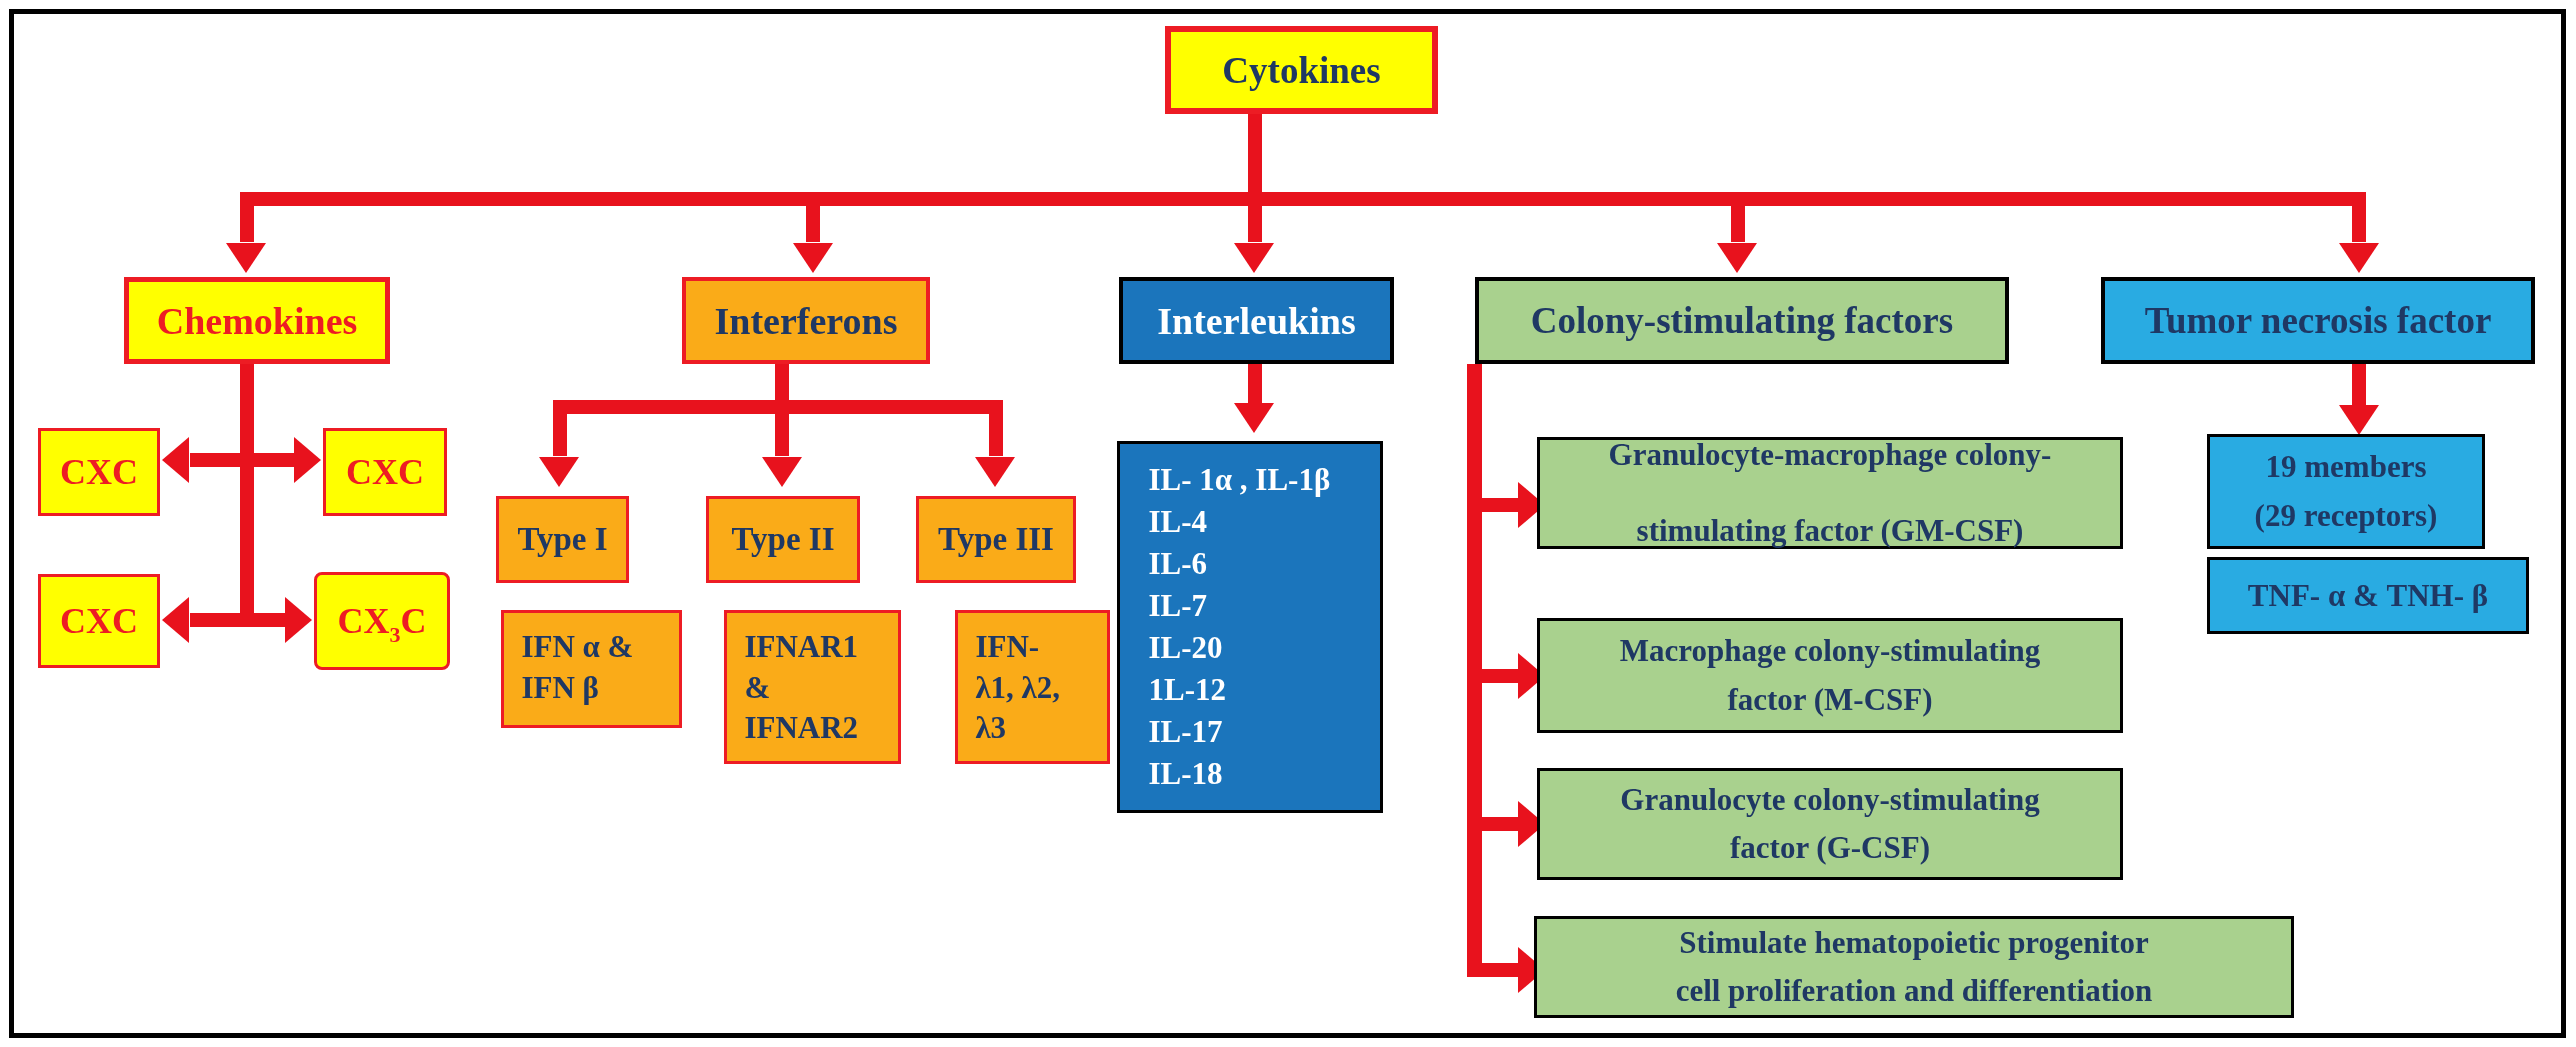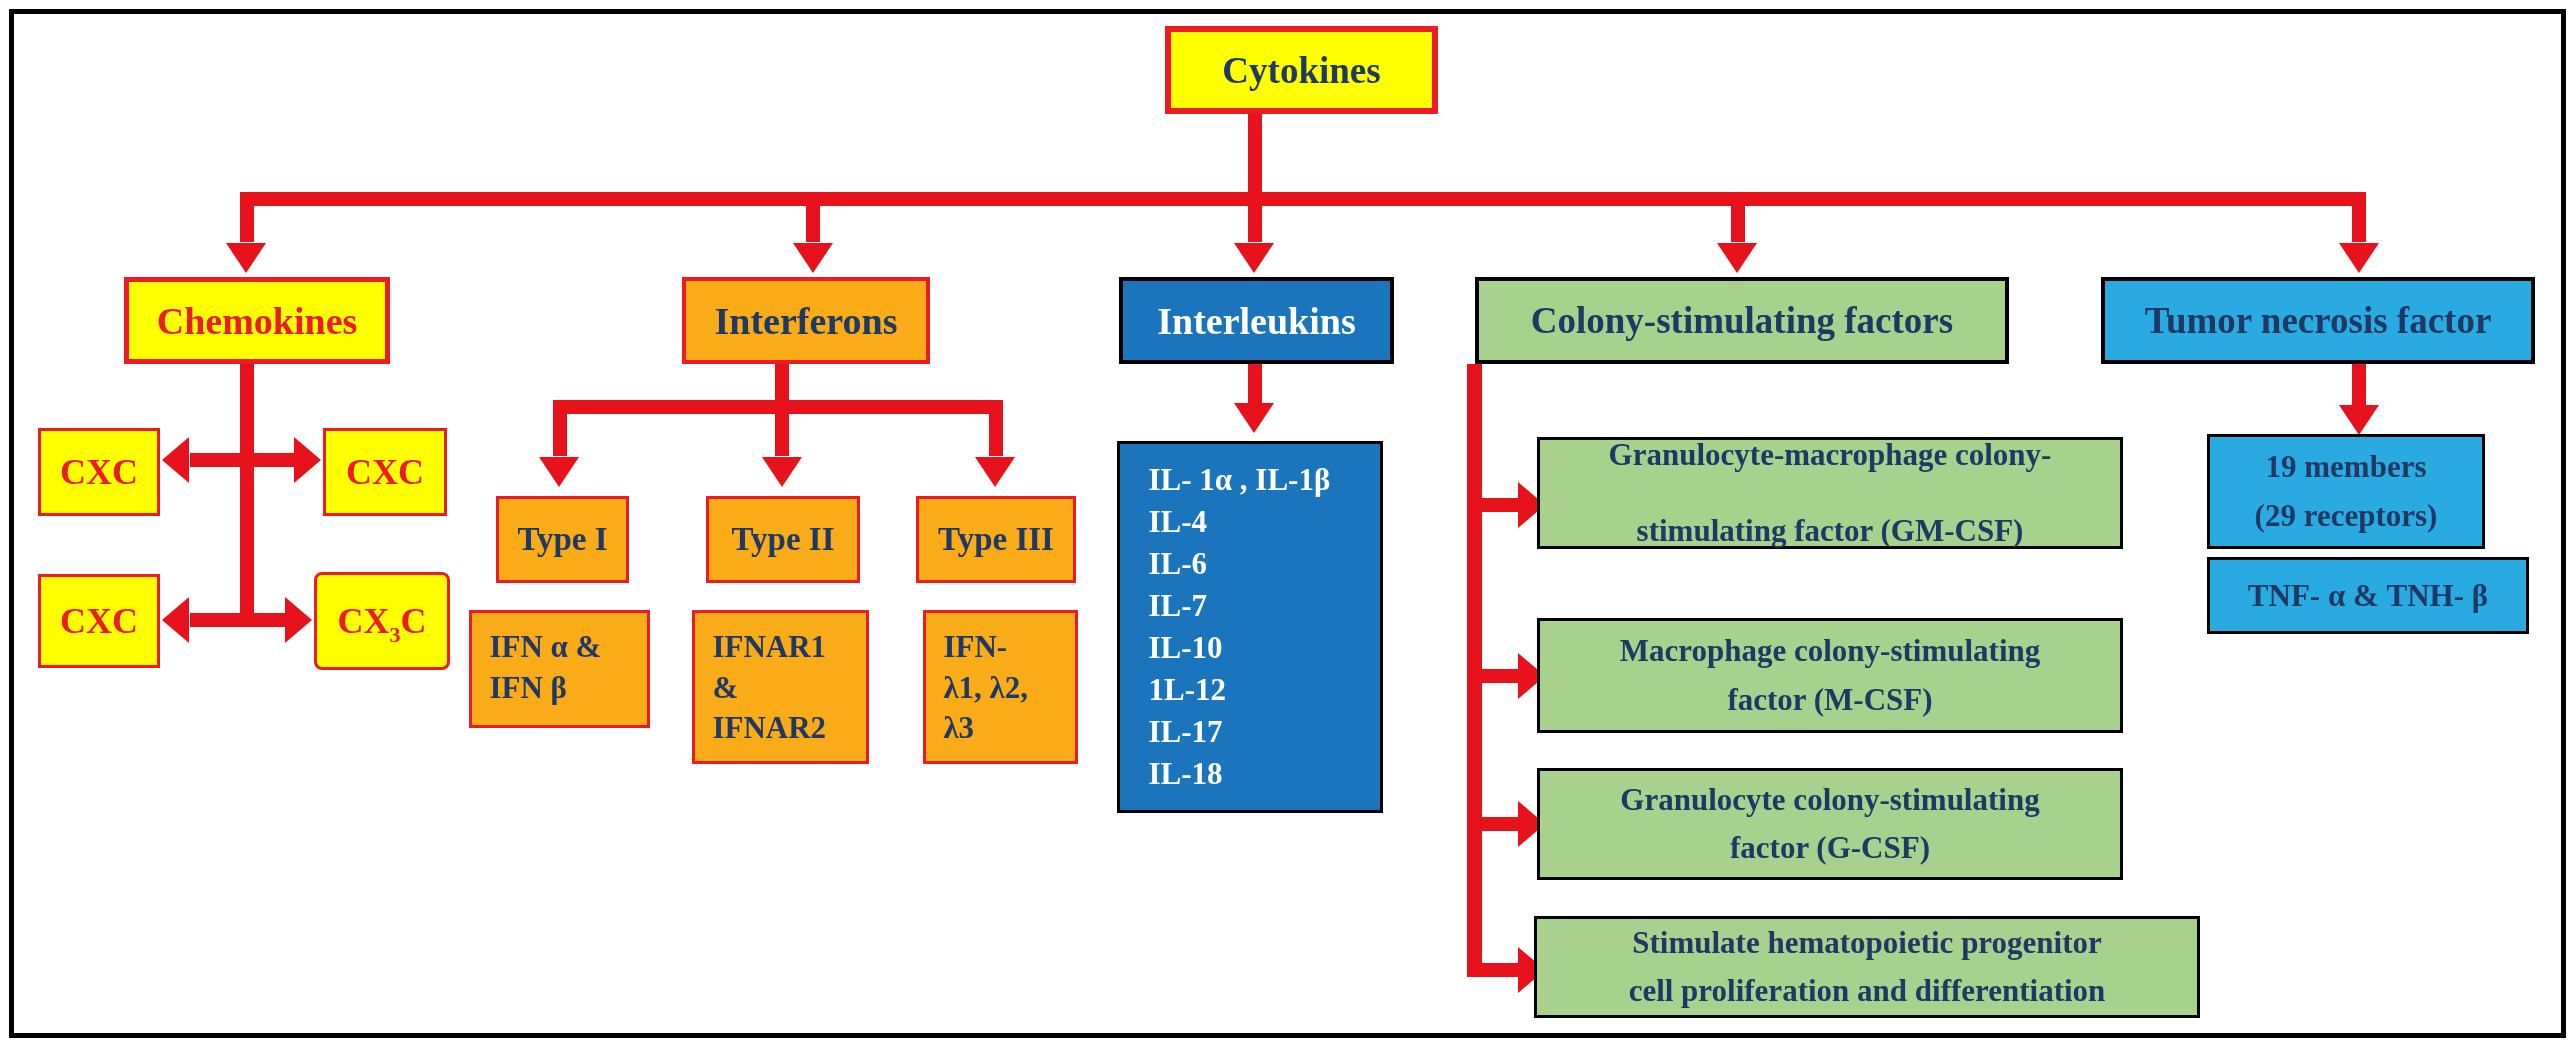--- a/index.html
+++ b/index.html
@@ -21,21 +21,21 @@
   .orange-red{background:var(--orange);border:4.3px solid var(--text-red);color:var(--navy);}
   .blue-black{background:var(--blue);border:4.3px solid var(--border-black);color:var(--white);}
   .green-black{background:var(--green);border:4.3px solid var(--border-black);color:var(--navy);}
   .cyan-black{background:var(--cyan);border:4.3px solid var(--border-black);color:var(--navy);}
   .bar{position:absolute;background:var(--red);}
   .tri-down{position:absolute;width:0;height:0;border-left:20.4px solid transparent;border-right:20.4px solid transparent;border-top:30px solid var(--red);}
   .tri-left{position:absolute;width:0;height:0;border-top:23px solid transparent;border-bottom:23px solid transparent;border-right:27px solid var(--red);}
   .tri-right{position:absolute;width:0;height:0;border-top:23px solid transparent;border-bottom:23px solid transparent;border-left:27px solid var(--red);}
   .f74{font-size:37px;margin-left:31px;} .f62{font-size:38px;} .f60{font-size:37px;}
   .f58{font-size:36px;} .f54{font-size:33px;} .f50{font-size:31px;}
-  .ifn-child{align-items:flex-start;justify-content:flex-start;text-align:left;padding:13.6px 6.2px 6.2px 17.4px;line-height:1.32;}
+  .ifn-child{align-items:flex-start;justify-content:flex-start;text-align:left;padding:13.6px 6.2px 6.2px 17.4px;line-height:1.32;margin-left:32px;}
   .twoline{line-height:1.55;}
   .il-list{align-items:flex-start;justify-content:flex-start;text-align:left;padding:15px 6.2px 6.2px 28.5px;line-height:42px;}
   sub.small{font-size:22px;vertical-align:-8.7px;line-height:0;}
 </style>
 </head>
 <body>
 
 <div class="stage">
   <div class="frame"></div>
 
@@ -132,21 +132,21 @@
     <div>λ3</div>
   </div>
 
   <div class="bar" style="left:1248px;top:364px;width:13.6px;height:40px;"></div>
   <div class="tri-down" style="left:1234px;top:403px;"></div>
   <div class="box blue-black f50 il-list" style="left:1117px;top:441px;width:266px;height:372px;border-width:3.7px;">
     <div>IL- 1α , IL-1β</div>
     <div>IL-4</div>
     <div>IL-6</div>
     <div>IL-7</div>
-    <div>IL-10</div>
+    <div>IL-20</div>
     <div>1L-12</div>
     <div>IL-17</div>
     <div>IL-18</div>
   </div>
 
   <div class="bar" style="left:1467px;top:364px;width:15px;height:613px;"></div>
 
   <div class="bar" style="left:1482px;top:498px;width:36px;height:13.6px;"></div>
   <div class="tri-right" style="left:1518px;top:482px;"></div>
   <div class="bar" style="left:1482px;top:669px;width:36px;height:13.6px;"></div>
@@ -161,21 +161,21 @@
     <div>stimulating factor (GM-CSF)</div>
   </div>
   <div class="box green-black f50 twoline" style="left:1537px;top:618px;width:586px;height:115px;border-width:3.7px;">
     <div>Macrophage colony-stimulating</div>
     <div>factor (M-CSF)</div>
   </div>
   <div class="box green-black f50 twoline" style="left:1537px;top:768px;width:586px;height:112px;border-width:3.7px;">
     <div>Granulocyte colony-stimulating</div>
     <div>factor (G-CSF)</div>
   </div>
-  <div class="box green-black f50 twoline" style="left:1534px;top:916px;width:666px;height:102px;border-width:3.7px;">
+  <div class="box green-black f50 twoline" style="left:1534px;top:916px;width:760px;height:102px;border-width:3.7px;">
     <div>Stimulate hematopoietic progenitor</div>
     <div>cell proliferation and differentiation</div>
   </div>
 
   <div class="bar" style="left:2352px;top:364px;width:13.6px;height:41px;"></div>
   <div class="tri-down" style="left:2339px;top:405px;"></div>
 
   <div class="box cyan-black f50 twoline" style="left:2207px;top:434px;width:278px;height:115px;border-width:3.7px;align-items:center;">
     <div>19 members</div>
     <div>(29 receptors)</div>

